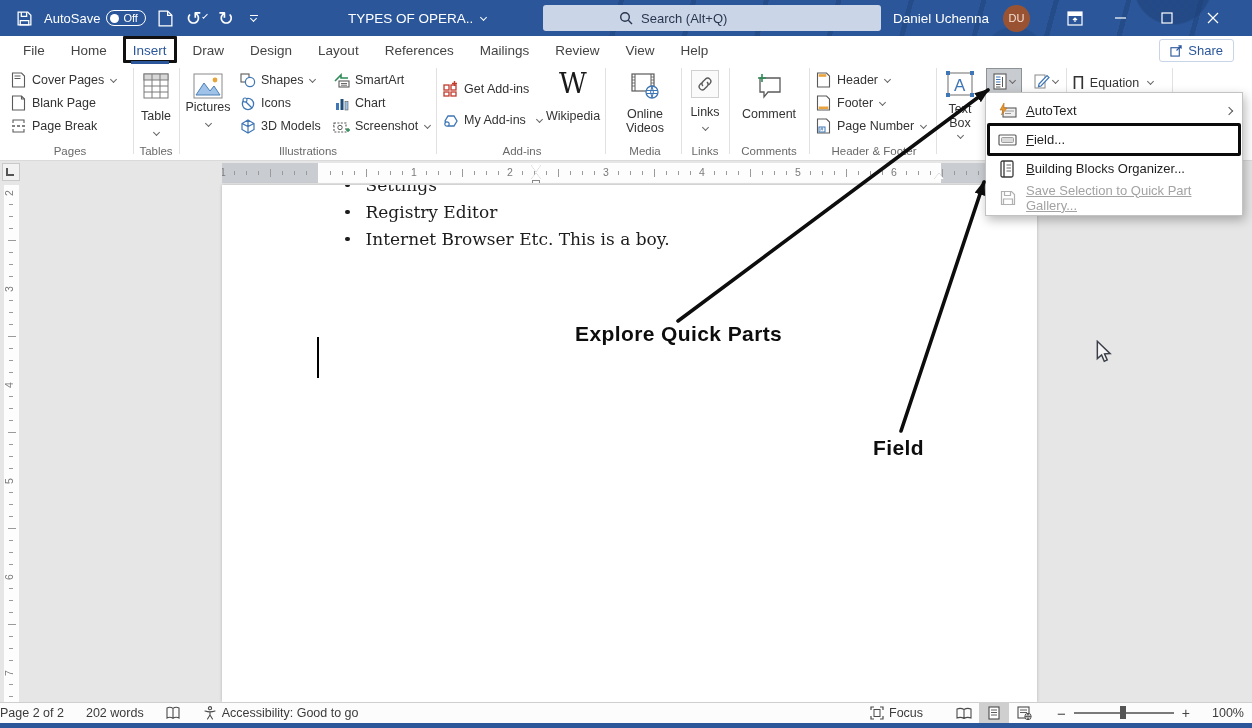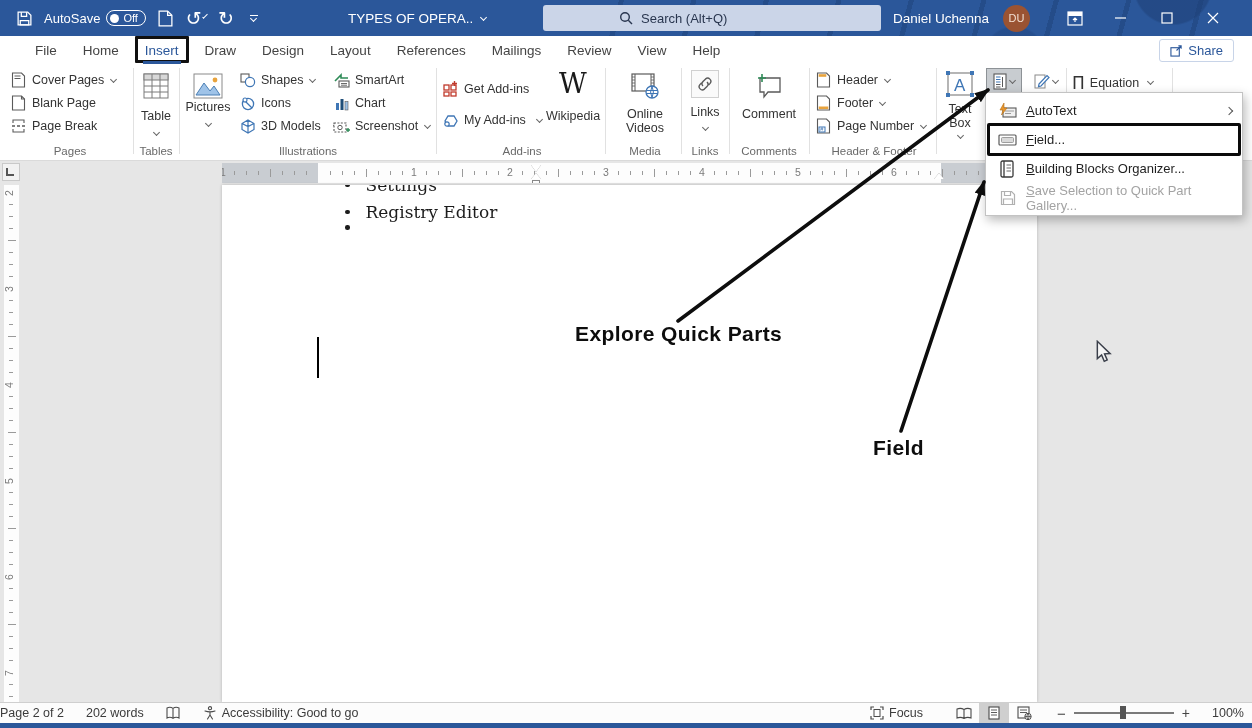--- a/index.html
+++ b/index.html
@@ -25,21 +25,21 @@
   .doc-title{position:absolute;left:348px;top:0;height:36px;display:flex;align-items:center;gap:8px;font-size:13.5px;color:#fff;z-index:2;}
   .searchbox{position:absolute;left:543px;top:5px;width:338px;height:26px;background:#cbd5e8;border-radius:3px;display:flex;align-items:center;gap:8px;padding-left:76px;z-index:2;}
   .searchbox input{border:none;outline:none;background:transparent;font-size:13px;color:#29364f;font-family:"Liberation Sans",sans-serif;width:220px;}
   .searchbox input::placeholder{color:#29364f;opacity:1;}
   .tb-right{position:absolute;right:16px;top:0;height:36px;display:flex;align-items:center;z-index:2;}
   .user-name{font-size:13.5px;margin-right:14px;}
   .avatar{width:27px;height:27px;border-radius:50%;background:#9a5332;color:#f3e0d2;font-size:11px;display:flex;align-items:center;justify-content:center;margin-right:22px;}
   .winbtn{width:46px;height:36px;display:flex;align-items:center;justify-content:center;color:#fff;font-size:14px;}
 
   
-  .tabrow{position:absolute;left:0;top:36px;width:1252px;height:28px;background:#fff;display:flex;align-items:center;padding-left:22px;}
+  .tabrow{position:absolute;left:0;top:36px;width:1252px;height:28px;background:#fff;display:flex;align-items:center;padding-left:10px;}
   .tab{position:relative;height:28px;display:flex;align-items:center;padding:0 13px;font-size:13.5px;color:#444;cursor:default;}
   .tab.active{color:#2b579a;}
   .tab.active::after{content:'';position:absolute;left:11px;right:11px;bottom:0;height:3px;background:#2b579a;}
   .tab-ring{position:absolute;left:3px;right:3px;top:0;bottom:1px;border:3px solid #101010;border-radius:1px;pointer-events:none;}
   .share-btn{position:absolute;right:18px;top:3px;height:23px;display:flex;align-items:center;gap:5px;border:1px solid #c8d4e8;border-radius:3px;padding:0 10px;color:#2b579a;font-size:13px;background:#fff;}
 
   
   .ribbon{position:absolute;left:0;top:64px;width:1252px;height:97px;background:#fff;border-bottom:1px solid #dadada;}
   .divider{position:absolute;top:4px;height:86px;width:1px;background:#e1e1e1;}
   .grp{position:absolute;top:0;height:96px;}
@@ -78,21 +78,21 @@
   .ind-first{position:absolute;left:309px;top:2px;width:0;height:0;border-left:5px solid transparent;border-right:5px solid transparent;border-top:7px solid #fff;filter:drop-shadow(0 0 .6px #777);}
   .ind-hang{position:absolute;left:309px;top:10px;width:0;height:0;border-left:5px solid transparent;border-right:5px solid transparent;border-bottom:6px solid #fff;filter:drop-shadow(0 0 .6px #777);}
   .ind-box{position:absolute;left:310px;top:17px;width:8px;height:5px;background:#fff;border:1px solid #888;}
   .ind-right{position:absolute;left:712px;top:10px;width:0;height:0;border-left:5px solid transparent;border-right:5px solid transparent;border-bottom:6px solid #fff;filter:drop-shadow(0 0 .6px #777);}
 
   
   .qp-menu{position:absolute;left:985px;top:92px;width:258px;background:#fff;border:1px solid #c3c3c3;box-shadow:2px 4px 10px rgba(0,0,0,.28);padding:3px 0;z-index:50;}
   .mi{position:relative;height:29px;display:flex;align-items:center;padding:0 10px 0 12px;font-size:13px;color:#1f1f1f;}
   .mi .mico{width:19px;height:19px;margin-right:9px;flex:none;display:flex;align-items:center;justify-content:center;}
   .mi .sub{margin-left:auto;width:6px;height:6px;border-top:1.4px solid #555;border-right:1.4px solid #555;transform:rotate(45deg);}
-  .mi.disabled{color:#a3a3a3;}
+  .mi.disabled{color:#a3a3a3;text-decoration:underline;}
   .mi .u{text-decoration:underline;}
   .mi-ring{position:absolute;left:1px;right:1px;top:-2px;bottom:-2px;border:3px solid #0a0a0a;border-radius:2px;pointer-events:none;}
 
   
   .arrows{position:absolute;left:0;top:0;width:1252px;height:728px;z-index:70;pointer-events:none;}
   .ann-label{position:absolute;font-weight:bold;font-size:21px;letter-spacing:.4px;color:#0d0d0d;z-index:70;white-space:nowrap;}
 
   
   .statusbar{position:absolute;left:0;top:702px;width:1252px;height:21px;background:#fcfcfc;border-top:1px solid #cfcfcf;display:flex;align-items:center;font-size:12.5px;color:#3b3b3b;}
   .sb-left{display:flex;align-items:center;gap:22px;}
@@ -659,20 +659,21 @@
       <div class="doc-li">
           <span class="bullet"></span>
           <span>Settings</span>
         </div>
       <div class="doc-li">
           <span class="bullet"></span>
           <span>Registry Editor</span>
         </div>
       <div class="doc-li">
           <span class="bullet"></span>
+          <span>Internet Browser Etc. This is a boy.</span>
         </div>
     </div>
     <div class="caret"></div>
   </div>
 </div>
 
 <div class="qp-menu">
   <div class="mi">
     <span class="mico">
         <svg width="18" height="16" viewBox="0 0 18 16">

